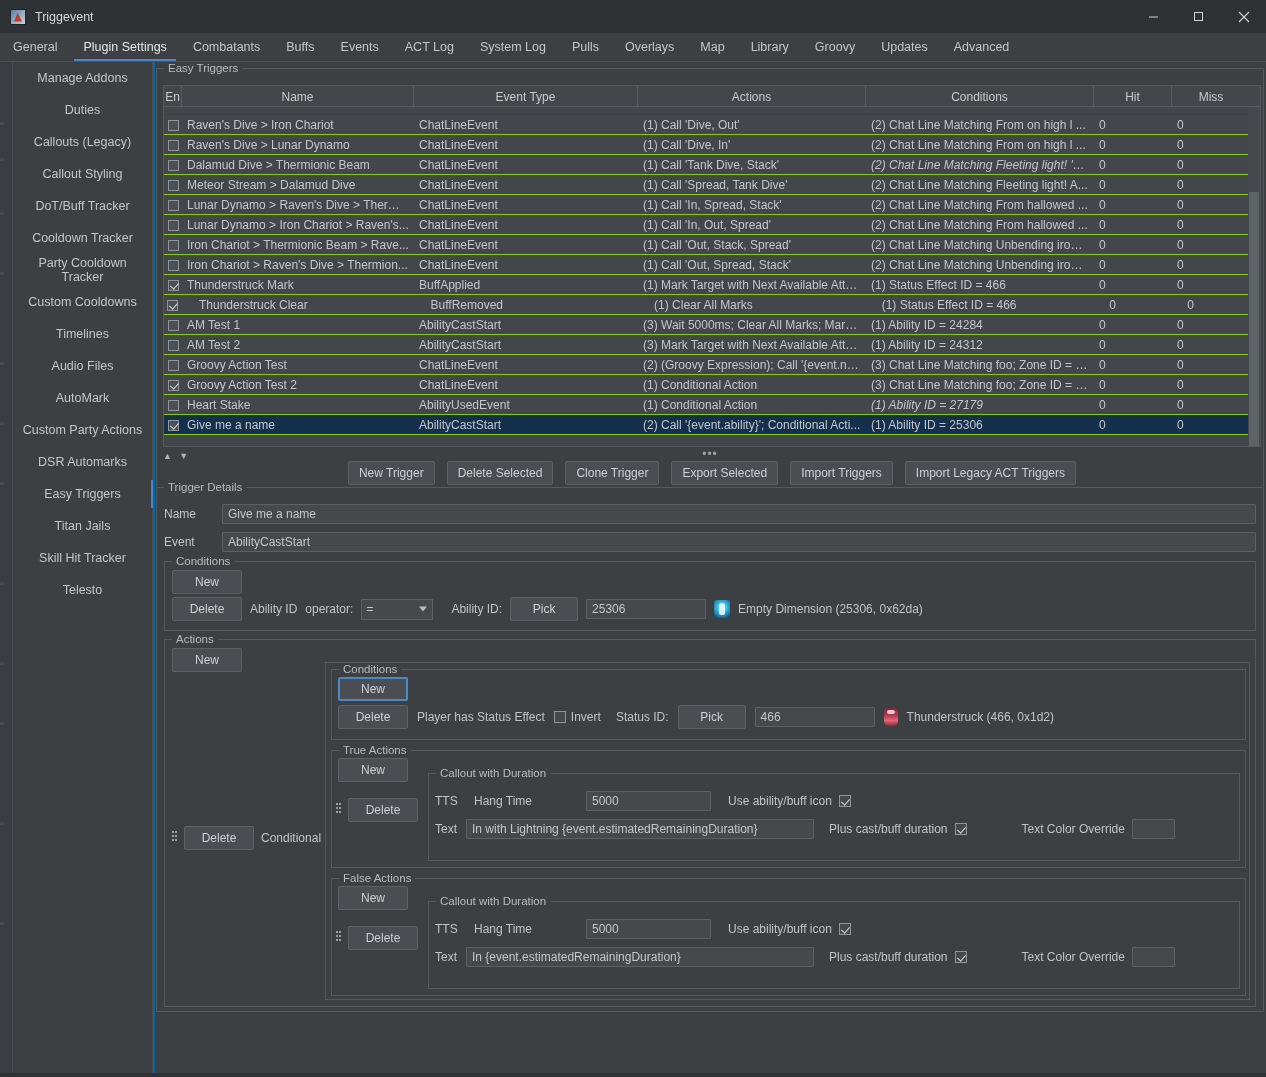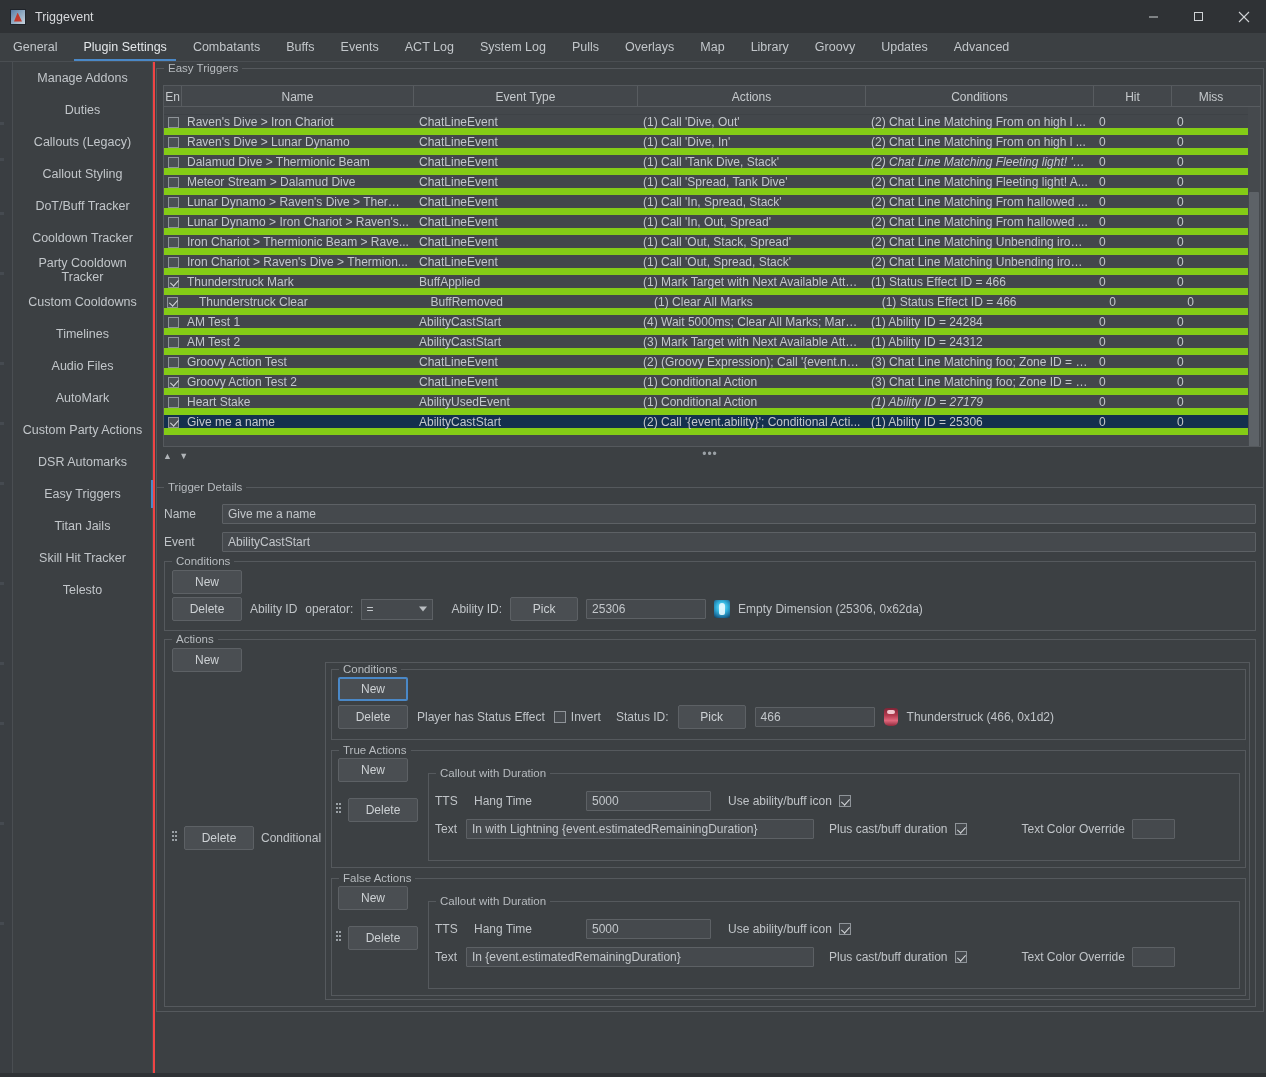--- a/index.html
+++ b/index.html
@@ -8,21 +8,21 @@
     width: 1266px; height: 1077px;
     background: #3c4043;
     font-family: "Liberation Sans", sans-serif;
     font-size: 12px;
     color: #bdc1c6;
     overflow: hidden;
   }
   #app {
     position: relative;
     width: 1112px; height: 1077px;
-    background: #ef4444;
+    background: #0369a1;
   }
   
   .titlebar {
     position: absolute; left: 0; top: 0; width: 1266px; height: 33px;
     background: #2f3235;
     display: flex; align-items: center;
   }
   .title-icon {
     width: 16px; height: 16px; margin-left: 10px; margin-right: 9px;
     background: linear-gradient(135deg, #5a7fa8 0%, #8aa6c0 45%, #c9d4de 100%);
@@ -103,21 +103,21 @@
   }
   .th {
     display: flex; align-items: center; justify-content: center;
     font-size: 12px; color: #c6cacd;
     border-right: 1px solid #585c60;
     height: 21px; overflow: hidden; white-space: nowrap;
   }
   .tbody { position: relative; }
   .trow {
     display: flex; height: 20px; align-items: center;
-    border-bottom: 7px solid #84cc16;
+    border-bottom: 1px solid #84cc16;
   }
   .trow.selected { background: #14304d; }
   .td { font-size: 12px; color: #c3c7cb; padding: 0 5px; overflow: hidden;
         white-space: nowrap; text-overflow: ellipsis; height: 20px; line-height: 20px; }
   .td.center { text-align: center; }
   .cb {
     width: 11px; height: 11px; border: 1px solid #8f9499; background: #4b5054;
     display: inline-block; position: relative; vertical-align: middle;
   }
   .cb.checked::after {
@@ -374,21 +374,21 @@
               <div class="td" style="width: 224px;">BuffRemoved</div>
               <div class="td" style="width: 228px;">(1) Clear All Marks</div>
               <div class="td" style="width: 228px;">(1) Status Effect ID = 466</div>
               <div class="td" style="width: 78px;">0</div>
               <div class="td" style="width: 78px;">0</div>
             </div>
             <div class="trow">
               <div class="td center" style="width: 18px; padding: 0px;"><span class="cb"></span></div>
               <div class="td" style="width: 232px;">AM Test 1</div>
               <div class="td" style="width: 224px;">AbilityCastStart</div>
-              <div class="td" style="width: 228px;">(4) Wait 5000ms; Clear All Marks; Mark ...</div>
+              <div class="td" style="width: 228px;">(3) Wait 5000ms; Clear All Marks; Mark ...</div>
               <div class="td" style="width: 228px;">(1) Ability ID = 24284</div>
               <div class="td" style="width: 78px;">0</div>
               <div class="td" style="width: 78px;">0</div>
             </div>
             <div class="trow">
               <div class="td center" style="width: 18px; padding: 0px;"><span class="cb"></span></div>
               <div class="td" style="width: 232px;">AM Test 2</div>
               <div class="td" style="width: 224px;">AbilityCastStart</div>
               <div class="td" style="width: 228px;">(3) Mark Target with Next Available Atta...</div>
               <div class="td" style="width: 228px;">(1) Ability ID = 24312</div>
@@ -436,20 +436,28 @@
           <div class="vthumb" style="top:85px; height:260px;"></div>
         </div>
       </div>
 
       <div class="sortrow">
         <span class="arrow">▲</span>
         <span class="arrow" style="margin-left:4px">▼</span>
       </div>
       <div class="dots">•••</div>
 
+      <div class="btnrow">
+        <div class="btn">New Trigger</div>
+        <div class="btn">Delete Selected</div>
+        <div class="btn">Clone Trigger</div>
+        <div class="btn">Export Selected</div>
+        <div class="btn">Import Triggers</div>
+        <div class="btn">Import Legacy ACT Triggers</div>
+      </div>
     </div>
 
     <div class="group" style="left:1px; top:425px; width:1108px; height:525px;">
       <div class="legend">Trigger Details</div>
 
       <div style="position:absolute; left:7px; top:16px; width:1092px; display:flex; align-items:center; gap:10px;">
         <div class="lbl" style="width:48px">Name</div>
         <div class="field" style="flex:1">Give me a name</div>
       </div>
 

